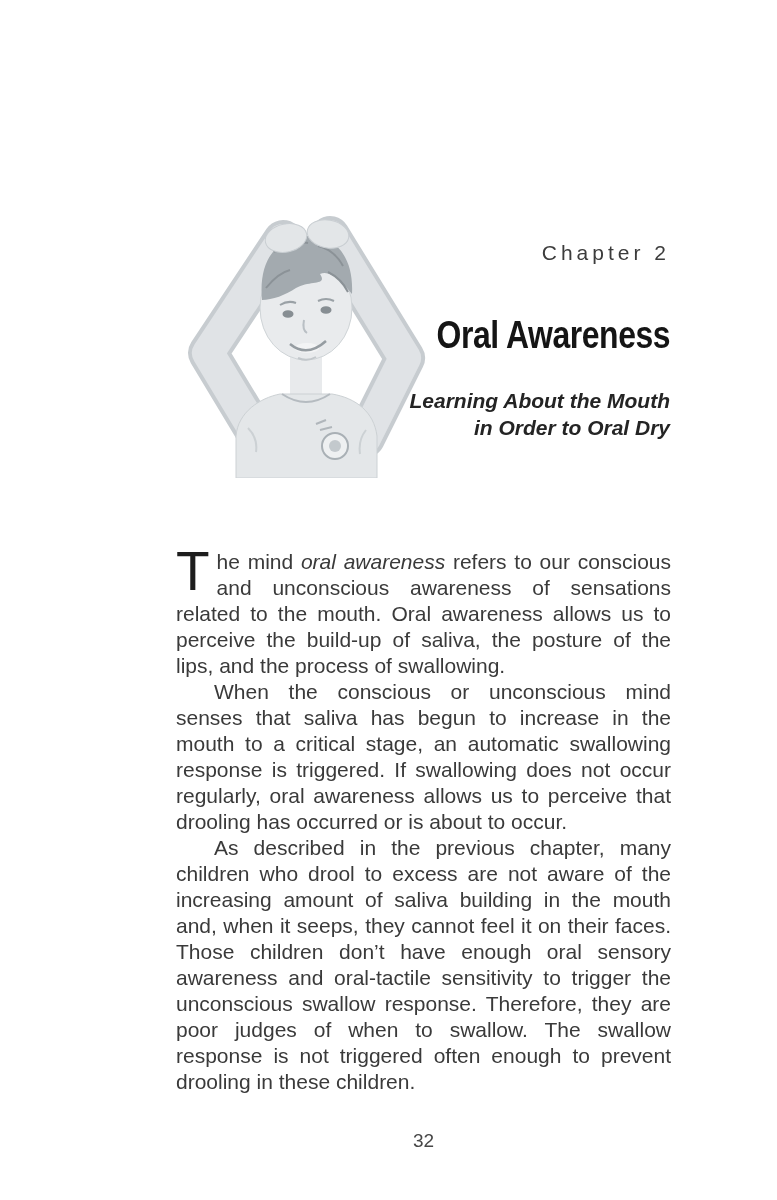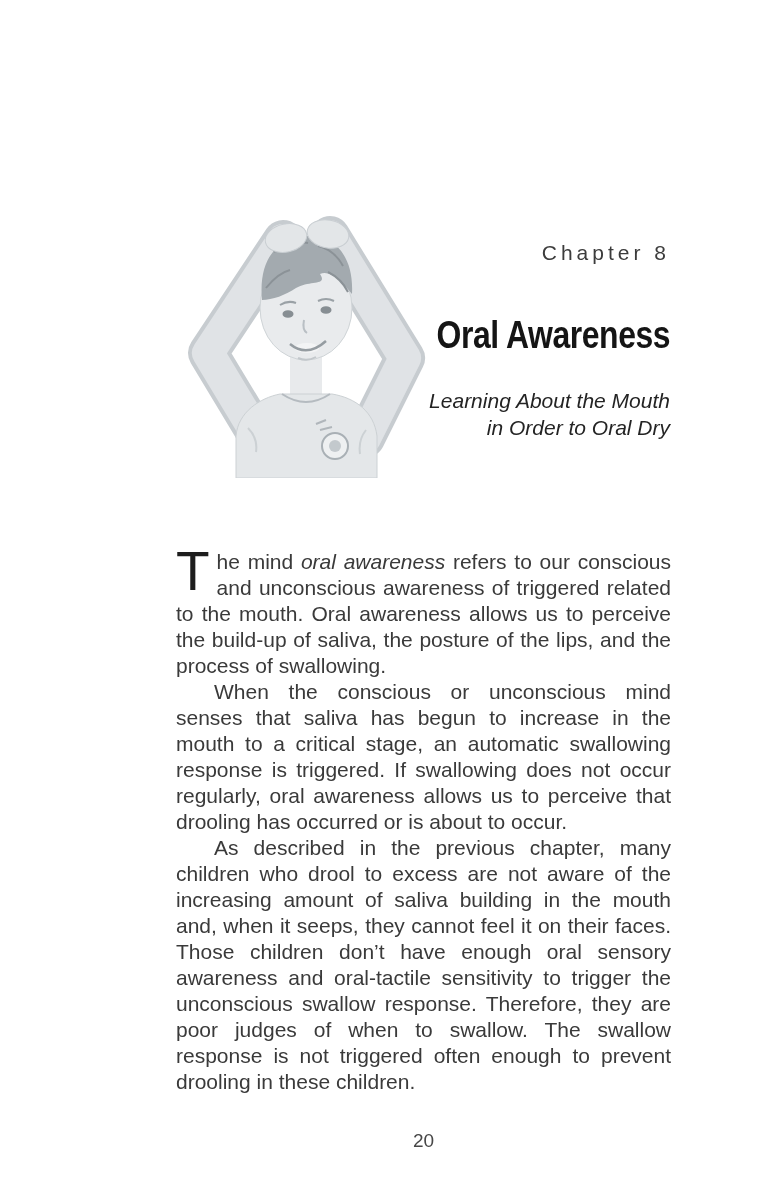--- a/index.html
+++ b/index.html
@@ -38,21 +38,21 @@
     transform: scaleX(0.84);
     transform-origin: 100% 50%;
     white-space: nowrap;
   }
   .chapter-subtitle {
     position: absolute;
     top: 387px;
     right: 107px;
     text-align: right;
     font-size: 21px;
-    font-weight: 400;
+    font-weight: 700;
     font-style: italic;
     line-height: 27px;
     color: #242424;
   }
 
   
   .photo {
     position: absolute;
     left: 178px;
     top: 208px;
@@ -134,30 +134,30 @@
                L 199 270 L 58 270 Z" fill="#e4e7e9" stroke="#ccd1d4" stroke-width="1"></path>
       <path d="M 104 186 Q 128 202 152 186" fill="none" stroke="#b5bbc0" stroke-width="2"></path>
       <path d="M 70 220 Q 80 230 78 244 M 188 222 Q 180 232 182 246" fill="none" stroke="#ccd1d4" stroke-width="2"></path>
 
       <path d="M 138 216 l 10 -4 M 142 222 l 12 -3" stroke="#b0b6bb" stroke-width="2"></path>
       <circle cx="157" cy="238" r="13" fill="#eef0f1" stroke="#a9b0b5" stroke-width="2"></circle>
       <circle cx="157" cy="238" r="6" fill="#c3c9cd"></circle>
     </svg>
   </div>
 
-  <div class="chapter-label">Chapter 8</div>
+  <div class="chapter-label">Chapter 2</div>
   <h1 class="chapter-title">Oral Awareness</h1>
   <div class="chapter-subtitle">
     <span>Learning About the Mouth</span><br>
     <span>in Order to Oral Dry</span>
   </div>
 
   <div class="body-text">
     <p>
-      <span class="dropcap">T</span><span>he mind </span><em>oral awareness</em><span> refers to our conscious and unconscious awareness of triggered related to the mouth. Oral awareness allows us to perceive the build-up of saliva, the posture of the lips, and the process of swallowing.</span>
+      <span class="dropcap">T</span><span>he mind </span><em>oral awareness</em><span> refers to our conscious and unconscious awareness of sensations related to the mouth. Oral awareness allows us to perceive the build-up of saliva, the posture of the lips, and the process of swallowing.</span>
     </p>
     <p class="indent">When the conscious or unconscious mind senses that saliva has begun to increase in the mouth to a critical stage, an automatic swallowing response is triggered. If swallowing does not occur regularly, oral awareness allows us to perceive that drooling has occurred or is about to occur.</p>
     <p class="indent">As described in the previous chapter, many children who drool to excess are not aware of the increasing amount of saliva building in the mouth and, when it seeps, they cannot feel it on their faces. Those children don’t have enough oral sensory awareness and oral-tactile sensitivity to trigger the unconscious swallow response. Therefore, they are poor judges of when to swallow. The swallow response is not triggered often enough to prevent drooling in these children.</p>
   </div>
 
-  <div class="page-number">20</div>
+  <div class="page-number">32</div>
 
 </div>
 
 </body></html>

